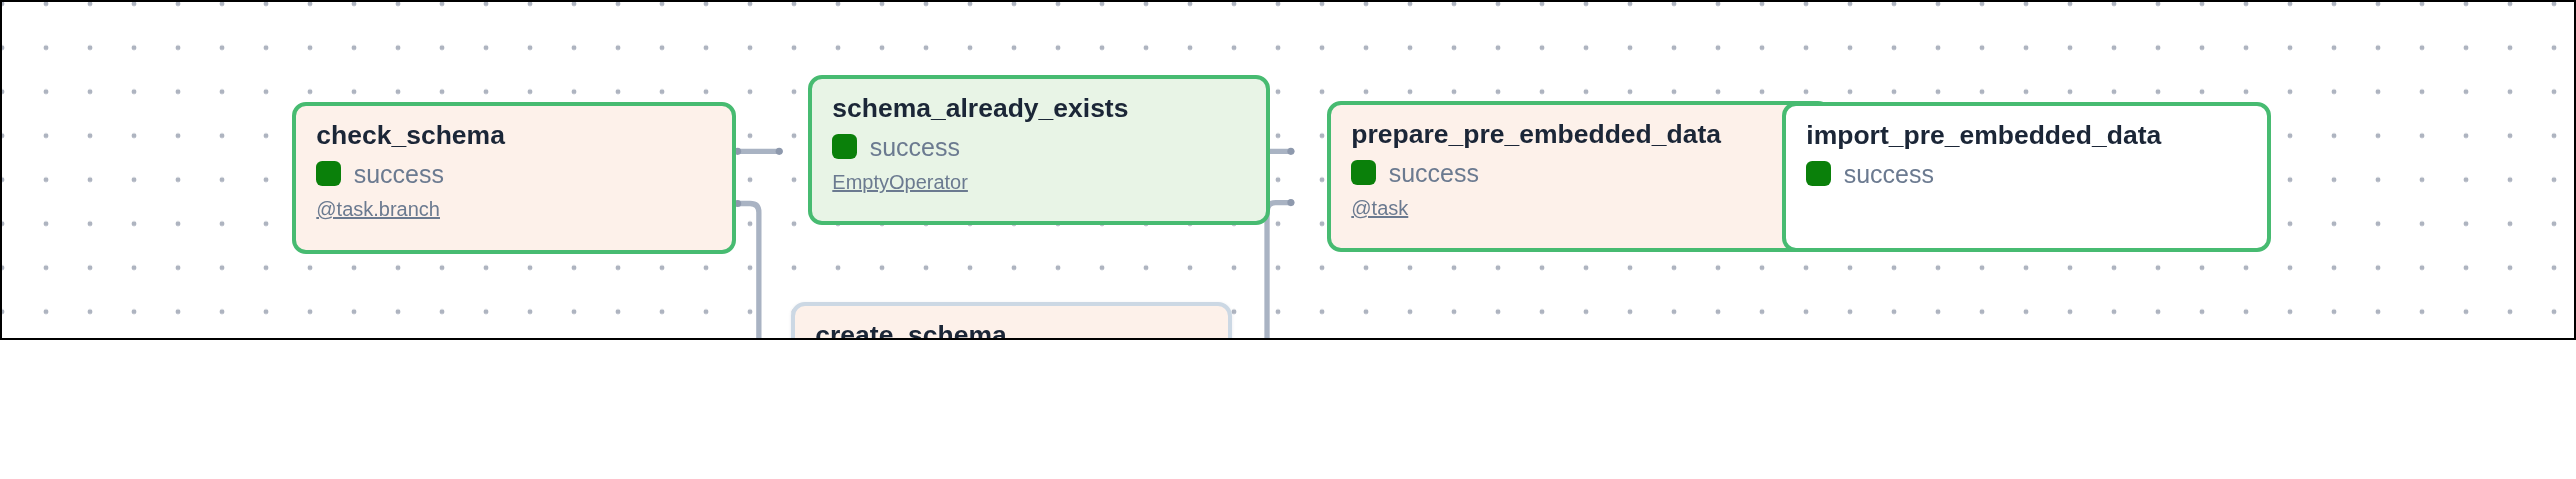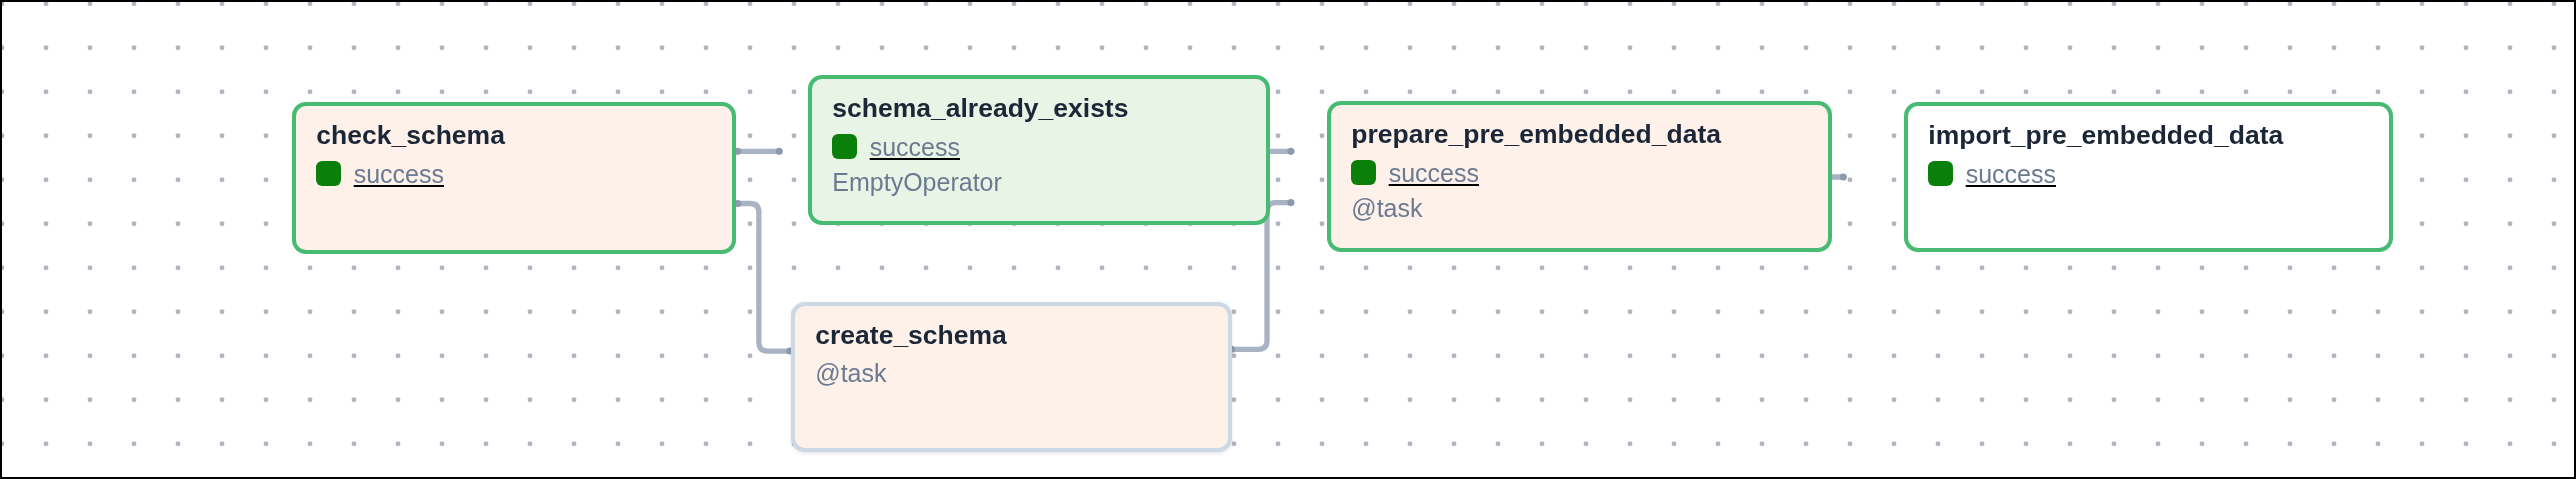--- a/index.html
+++ b/index.html
@@ -3,21 +3,21 @@
 <meta charset="utf-8">
 <style>
   html, body { margin: 0; padding: 0; }
   body {
     width: 2576px; height: 479px;
     font-family: "Liberation Sans", sans-serif;
     background: #ffffff;
   }
   .frame {
     position: relative;
-    width: 2576px; height: 479px;
+    width: 2576px; height: 340px;
     box-sizing: border-box;
     border: 2.7px solid #000000;
     overflow: hidden;
     background-color: #ffffff;
     background-image: radial-gradient(circle, #aeb4c0 2.2px, transparent 2.7px);
     background-size: 44px 44px;
     background-position: 22px -20.3px;
   }
   .edges-layer {
     position: absolute; left: 0; top: 0;
@@ -48,57 +48,57 @@
     background: var(--c-peach, #fdf1ea);
     border-color: var(--c-muted, #ccd8e4);
     box-shadow: 0 1.8px 3.5px rgba(30, 50, 80, 0.10);
     margin-top: 24px;
   }
 
   #node-check   { left: 290px;  top: 100px; width: 444px; height: 152px; }
   #node-exists  { left: 778px;  top: 73px;  width: 462px; height: 150px; }
   #node-create  { left: 789px;  top: 276px; width: 441px; height: 150px; }
   #node-prepare { left: 1289px; top: 99px; width: 505px; height: 151px; margin-left: 36px; }
-  #node-import  { left: 1902px; top: 100px; width: 489px; height: 150px; }
+  #node-import  { left: 1780px; top: 100px; width: 489px; height: 150px; }
 
   .node-title {
     font-size: 26.5px;
     font-weight: 700;
     color: #1b2637;
     line-height: 35px;
     white-space: nowrap;
   }
   .status-row {
     display: flex;
     align-items: center;
     gap: 12.4px;
     margin-top: 4.4px;
     height: 32px;
-    text-decoration: underline;
   }
   .status-square {
     width: 25px; height: 25px;
     border-radius: 6.2px;
     flex: 0 0 auto;
     background: #9aa5b5;
   }
   .status-square[data-state="success"] { background: var(--c-success, #0a800a); }
   .status-square[data-state="skipped"] { background: var(--c-skipped, #f765a8); }
   .status-label {
     font-size: 25px;
     color: #6b7a90;
     line-height: 32px;
     white-space: nowrap;
   }
   .operator-label {
-    font-size: 25px;
+    font-size: 20px;
     color: #6b7a90;
     line-height: 32px;
     margin-top: 3.5px;
     white-space: nowrap;
+    text-decoration: underline;
   }
 </style>
 </head>
 <body>
 
 <div class="frame">
 
   <svg class="edges-layer" viewBox="0 0 2912 542" xmlns="http://www.w3.org/2000/svg">
 
     <path class="edge-path" d="M 830 169 L 879 169"></path>
@@ -122,20 +122,21 @@
     <circle class="edge-cap" cx="2028" cy="198" r="4"></circle>
     <circle class="edge-cap" cx="2082" cy="198" r="4"></circle>
   </svg>
 
   <div class="node v-peach" id="node-check">
     <div class="node-title">check_schema</div>
     <div class="status-row">
       <span class="status-square" data-state="success"></span>
       <span class="status-label">success</span>
     </div>
+    <div class="operator-label">@task.branch</div>
   </div>
 
   <div class="node v-green" id="node-exists">
     <div class="node-title">schema_already_exists</div>
     <div class="status-row">
       <span class="status-square" data-state="success"></span>
       <span class="status-label">success</span>
     </div>
     <div class="operator-label">EmptyOperator</div>
   </div>

